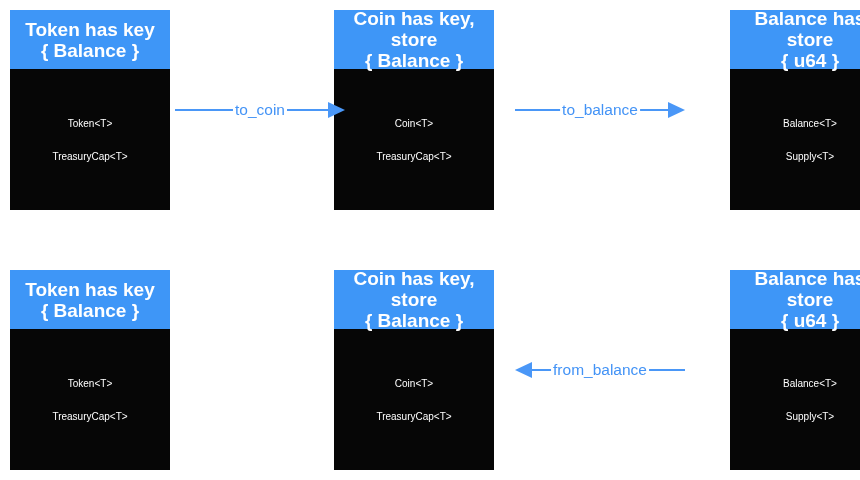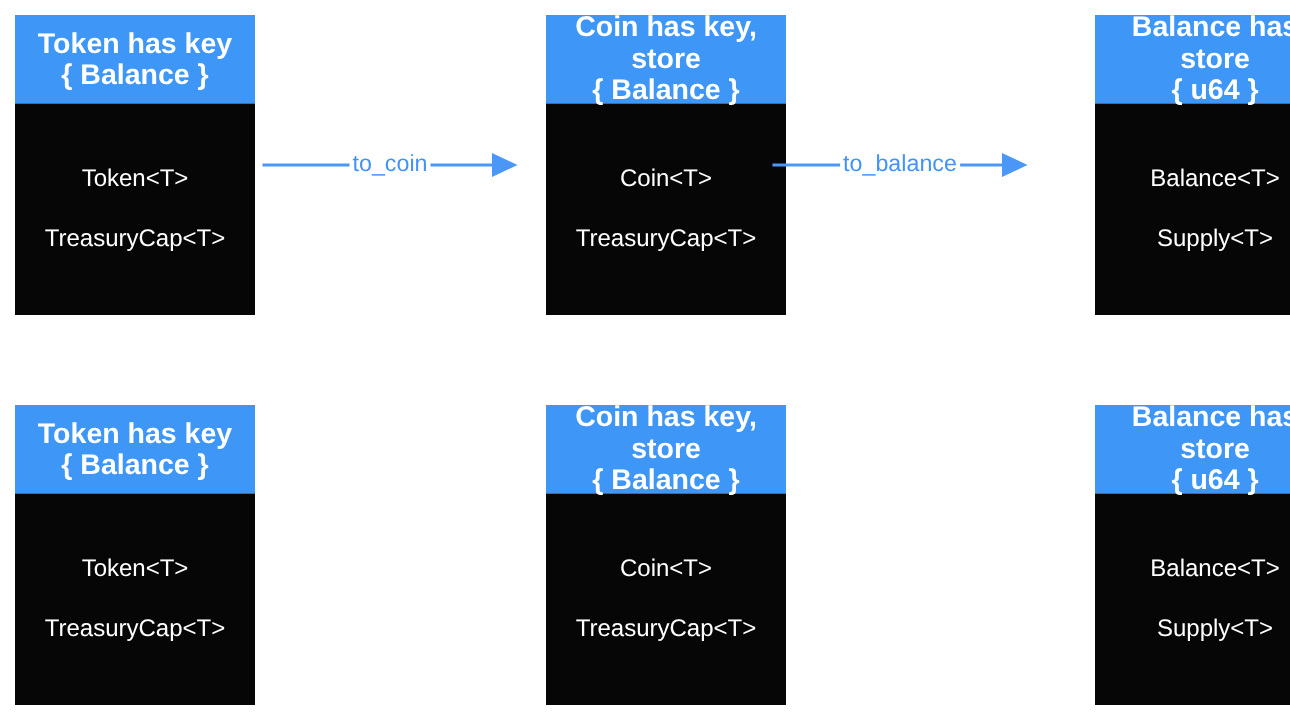--- a/index.html
+++ b/index.html
@@ -9,25 +9,25 @@
   }
   .struct-box{position:absolute;width:160px;height:200px;}
   .struct-header{
     height:59px;background:#3E96F7;color:#ffffff;
     display:flex;flex-direction:column;justify-content:center;align-items:center;
     text-align:center;font-weight:bold;font-size:19px;line-height:21px;
   }
   .struct-body{
     height:141px;background:#060606;color:#ffffff;
     display:flex;flex-direction:column;justify-content:center;align-items:center;
-    font-size:16px;gap:22px;
+    font-size:10px;gap:22px;
   }
   
   .r0{top:10px;} .r1{top:270px;}
-  .c0{left:10px;} .c1{left:364px;} .c2{left:730px;}
+  .c0{left:10px;} .c1{left:334px;} .c2{left:730px;}
   
   .arrow{position:absolute;width:170px;height:18px;}
   .a0{left:175px;text-align:right;} .a1{left:515px;}
   .ay0{top:101px;} .ay1{top:361px;}
   .arrow .line{position:absolute;top:8px;height:2px;background:#4A97F7;}
   .arrow.dir-right .line{left:0;right:14px;}
   .arrow.dir-left  .line{left:14px;right:0;}
   .arrow .head{position:absolute;top:1px;width:0;height:0;
     border-top:8px solid transparent;border-bottom:8px solid transparent;}
   .arrow.dir-right .head{right:0;border-left:17px solid #4A97F7;}
@@ -112,14 +112,19 @@
     <div class="struct-header">
       <div>Balance has store</div>
       <div>{ u64 }</div>
     </div>
     <div class="struct-body">
       <div>Balance&lt;T&gt;</div>
       <div>Supply&lt;T&gt;</div>
     </div>
   </div>
 
+  <div class="arrow dir-left a1 ay1">
+    <div class="line"></div>
+    <div class="head"></div>
+    <div class="label">from_balance</div>
+  </div>
 
 </div>
 
 </body></html>

